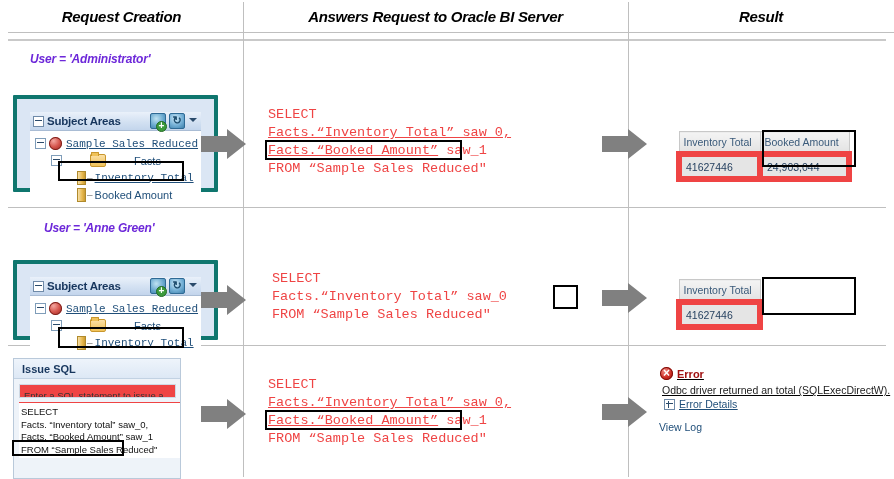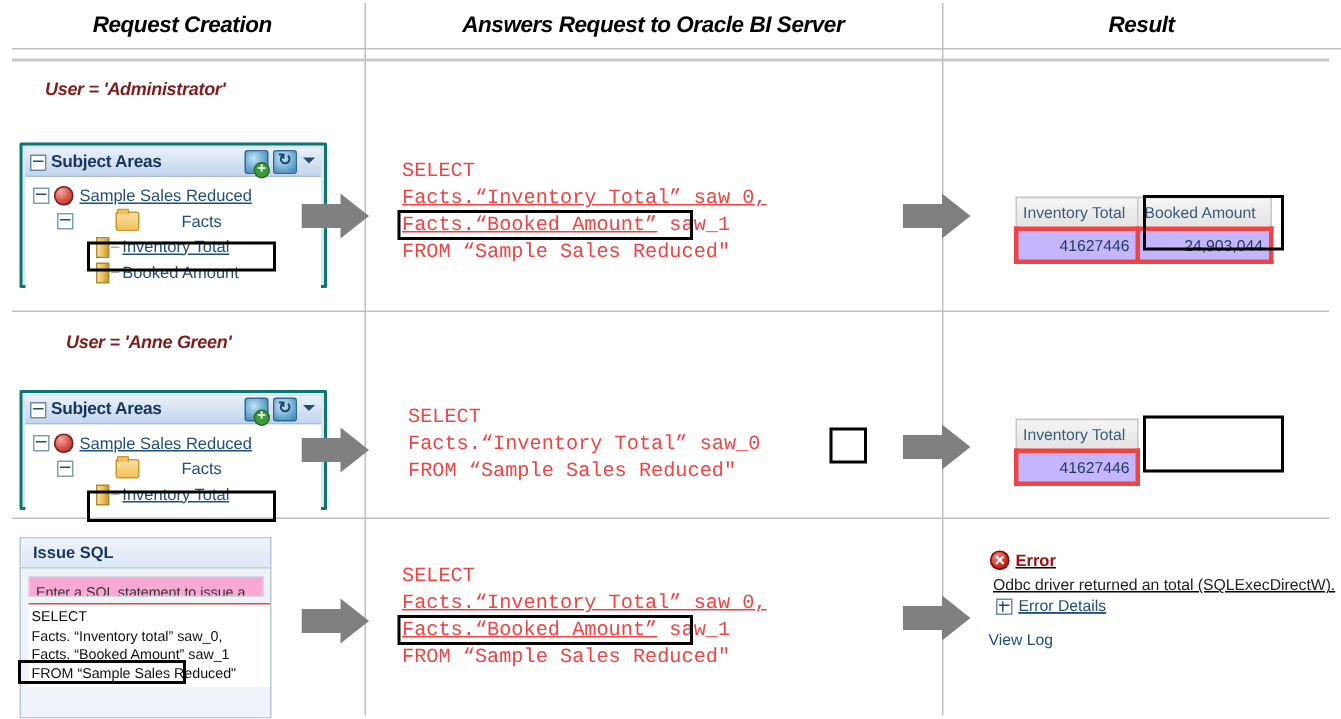--- a/index.html
+++ b/index.html
@@ -34,30 +34,30 @@
   }
   .hrule.thick { height: 2px; background: #c9c9c9; }
   .vrule {
     position: absolute; width: 1px; background: #bfbfbf;
   }
 
   
   .user-label {
     position: absolute;
     font-weight: bold; font-style: italic;
-    font-size: 12px; color: #7f1d1d;
+    font-size: 12px; color: #6d28d9;
     letter-spacing: -0.2px;
     white-space: nowrap;
   }
   .sa-outer {
     position: absolute;
     background: #dbe6f4;
-    padding: 2px;
+    padding: 13px;
     box-sizing: border-box;
-    border: 2px solid #0f766e;
+    border: 4px solid #0f766e;
     border-radius: 1px;
   }
   .sa-titlebar {
     height: 19px;
     background: linear-gradient(to bottom, #eaf1fa 0%, #d3e1f2 55%, #c3d5ec 100%);
     border-bottom: 1px solid #a9bcd4;
     display: flex; align-items: center;
     padding: 0 3px;
     box-sizing: border-box;
   }
@@ -152,21 +152,21 @@
   }
   .icon-col {
     width: 7px; height: 12px; margin-right: 1px; flex: 0 0 auto;
     background: linear-gradient(to right, #f6dfa8 0%, #e8b94f 60%, #c99a34 100%);
     border: 1px solid #b08a2c;
   }
   .dash {
     color: #888; font-size: 10px; margin-right: 2px; flex: 0 0 auto;
   }
   .tree-link {
-    color: #1f4e79; text-decoration: underline; font-size: 11px;
+    color: #1f4e79; text-decoration: underline; font-size: 11px; font-family: Liberation Mono, monospace;
   }
   .tree-text { color: #1f4e79; font-size: 11px; }
 
   .highlight-box {
     position: absolute;
     border: 2px solid #000;
     background: transparent;
     box-sizing: border-box;
   }
 
@@ -198,23 +198,23 @@
   .res-table th {
     background: linear-gradient(to bottom, #f4f4f4 0%, #e3e3e3 100%);
     border: 1px solid #c8c8c8;
     color: #3a5a7a;
     font-weight: normal;
     text-align: left;
     padding: 2px 4px;
     height: 15px;
   }
   .res-table td {
-    background: #c4b5fd;
-    border: 3px solid #ef4444;
-    text-align: right;
+    background: #e5e5e5;
+    border: 6px solid #ef4444;
+    text-align: left;
     padding: 2px 4px;
     color: #1f3b5b;
     height: 15px;
   }
 
   
   .issue-panel {
     position: absolute;
     width: 168px;
     background: #eef3f9;
@@ -222,21 +222,21 @@
     box-sizing: border-box;
   }
   .issue-title {
     height: 20px;
     background: linear-gradient(to bottom, #eef4fb 0%, #dde8f5 100%);
     border-bottom: 1px solid #c2d2e3;
     font-size: 11px; font-weight: bold; color: #17365d;
     padding: 4px 0 0 8px; box-sizing: border-box;
   }
   .issue-help {
-    background: #f9a8d4;
+    background: #ef4444;
     border: 1px solid #cfd9e4;
     margin: 5px 4px 4px 5px;
     padding: 5px 4px;
     font-size: 9.5px; color: #333;
     height: 14px; box-sizing: border-box;
     overflow: hidden; white-space: nowrap;
   }
   .issue-sql {
     background: #ffffff;
     border-top: 1px solid #ef4444;

